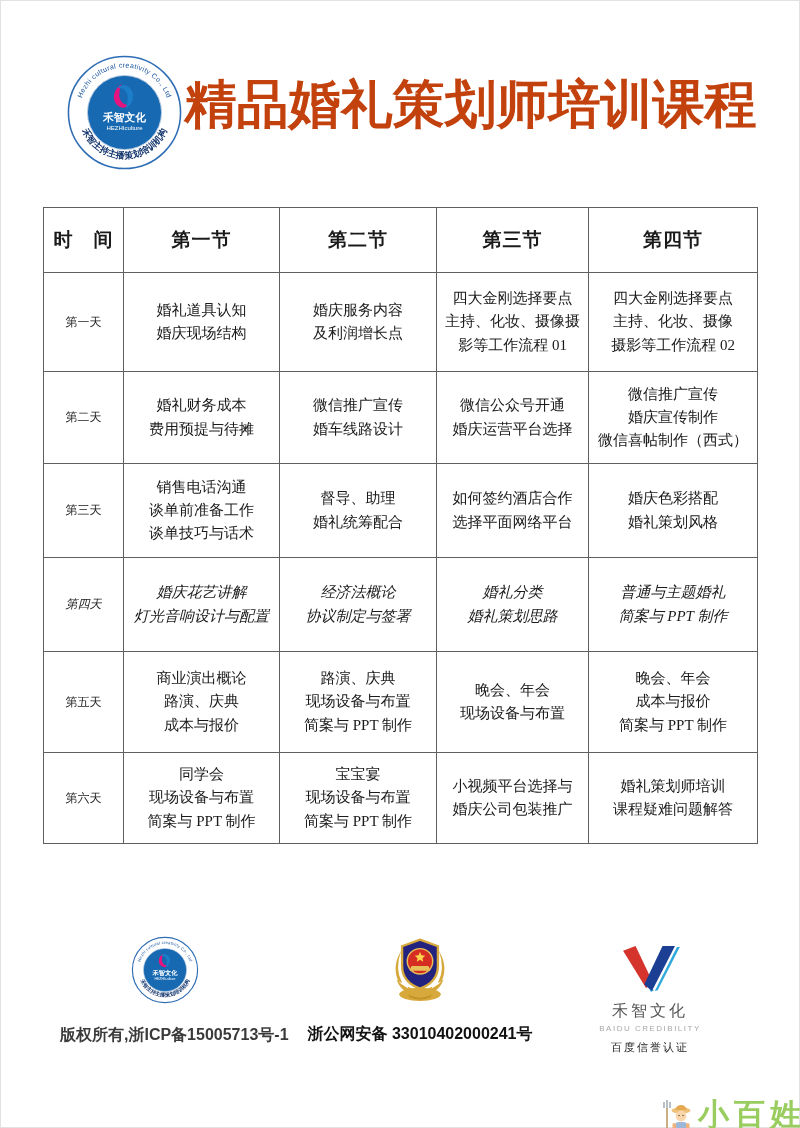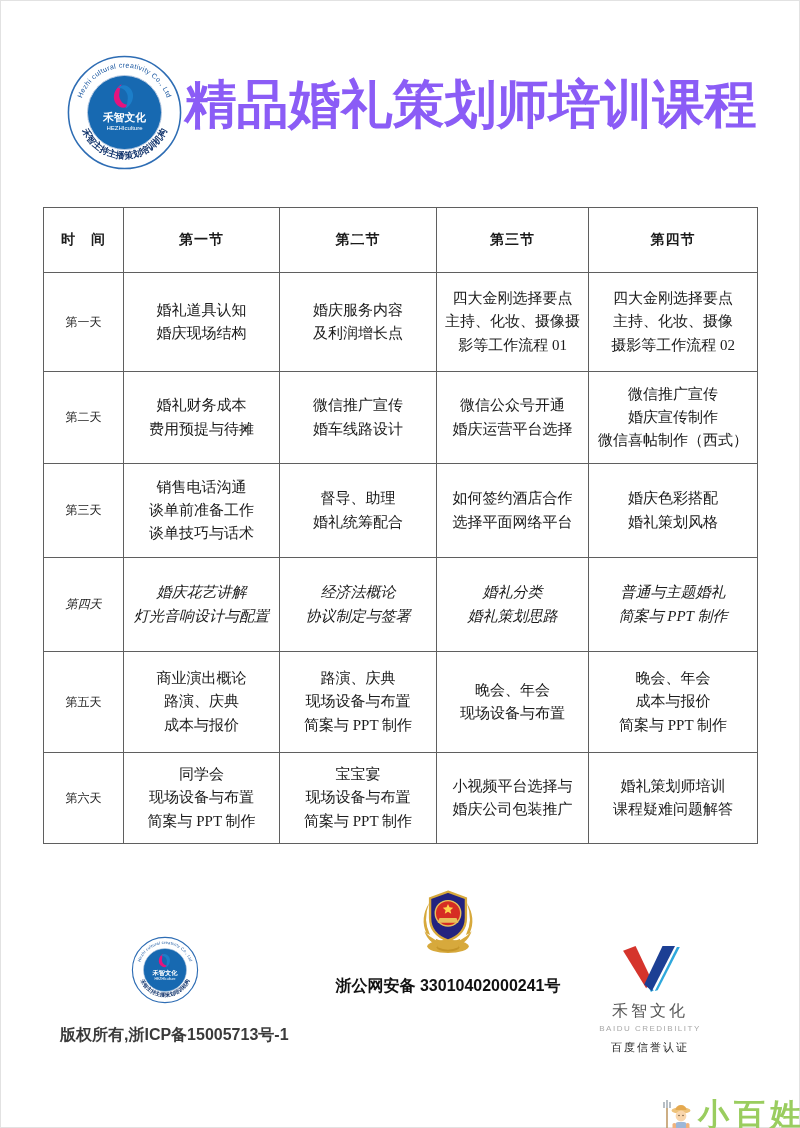--- a/index.html
+++ b/index.html
@@ -12,47 +12,47 @@
 
   
   .hezhi-logo{position:absolute;left:66px;top:54px;width:117px;height:117px;}
   .arc-en{font-family:"Liberation Sans","DejaVu Sans",sans-serif;font-size:7.2px;fill:#1a57a0;letter-spacing:.4px;}
   .arc-cn{font-size:9.2px;font-weight:bold;fill:#14366e;}
   .logo-cn{font-size:11px;font-weight:bold;fill:#ffffff;text-anchor:middle;}
   .logo-en{font-family:"Liberation Sans","DejaVu Sans",sans-serif;font-size:6.2px;fill:#ffffff;text-anchor:middle;}
   .page-title{
     position:absolute;left:183px;top:70px;width:575px;margin:0;
     font-size:52px;font-weight:900;letter-spacing:0;text-align:center;
-    color:#8b5cf6;white-space:nowrap;
+    color:#c2410c;white-space:nowrap;
   }
 
   
   table.course{
     position:absolute;left:43px;top:207px;width:714px;
     border-collapse:collapse;table-layout:fixed;
   }
   table.course th,table.course td{
     border:1px solid #5f5f5f;text-align:center;vertical-align:middle;
     white-space:pre-line;padding:0 4px;box-sizing:border-box;
   }
-  table.course thead th{font-size:14px;font-weight:bold;letter-spacing:1px;}
+  table.course thead th{font-size:19px;font-weight:bold;letter-spacing:1px;}
   table.course tbody th{font-size:12px;font-weight:normal;}
   table.course tbody td{font-size:15px;line-height:1.55;}
   thead tr{height:65px;}
   tbody tr:nth-child(1){height:99px;}
   tbody tr:nth-child(2){height:92px;}
   tbody tr:nth-child(3){height:94px;}
   tbody tr:nth-child(4){height:94px;font-style:italic;}
   tbody tr:nth-child(5){height:101px;}
   tbody tr:nth-child(6){height:91px;}
 
   
   .footer-col{position:absolute;text-align:center;}
   .footer-left{left:60px;top:936px;width:210px;}
-  .footer-mid{left:300px;top:882px;width:240px;margin-left:28px;}
+  .footer-mid{left:300px;top:930px;width:240px;}
   .footer-right{left:583px;top:944px;width:134px;}
   .hezhi-logo-small{width:68px;height:68px;}
   .icp-text{
     margin-top:17px;font-family:"Liberation Sans","DejaVu Sans",sans-serif;
     font-size:16px;font-weight:600;color:#3a3a3a;white-space:nowrap;
   }
   .police-text{
     margin-top:16px;font-family:"Liberation Sans","DejaVu Sans",sans-serif;
     font-size:16px;font-weight:bold;color:#111;white-space:nowrap;
   }

